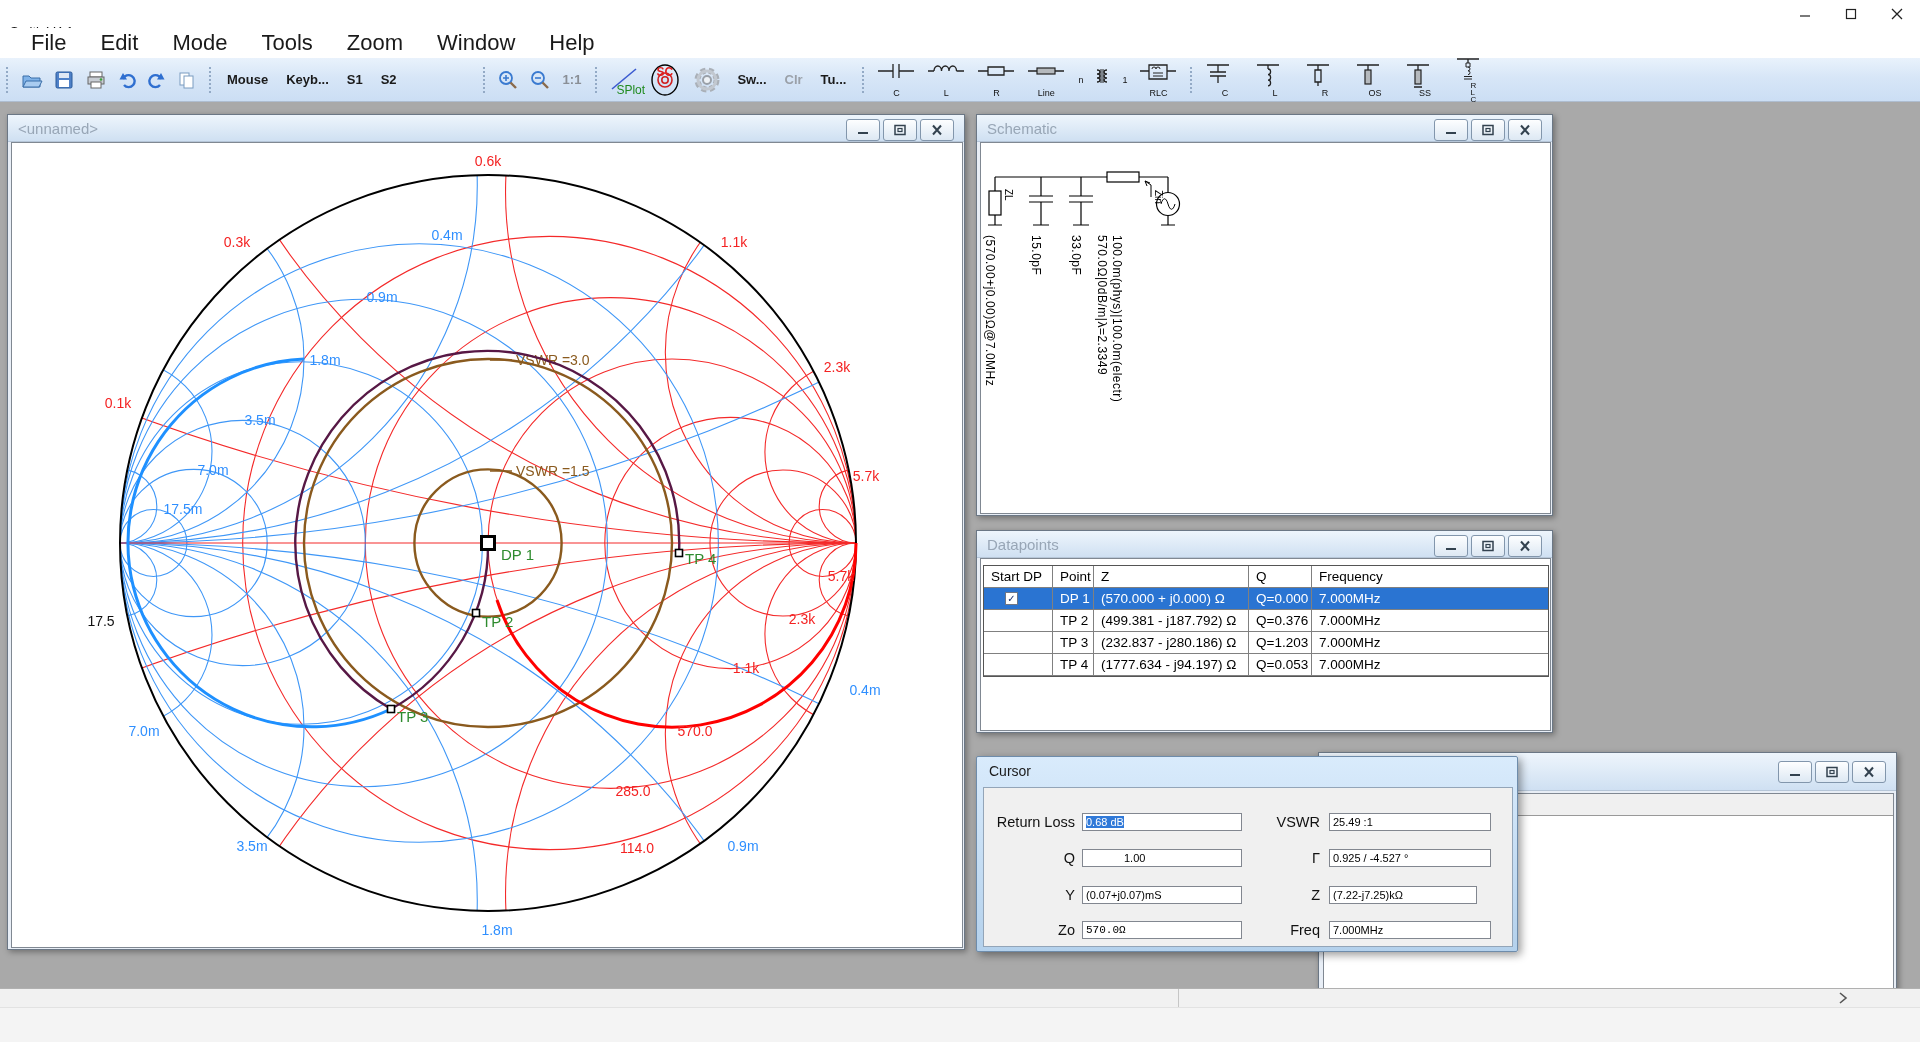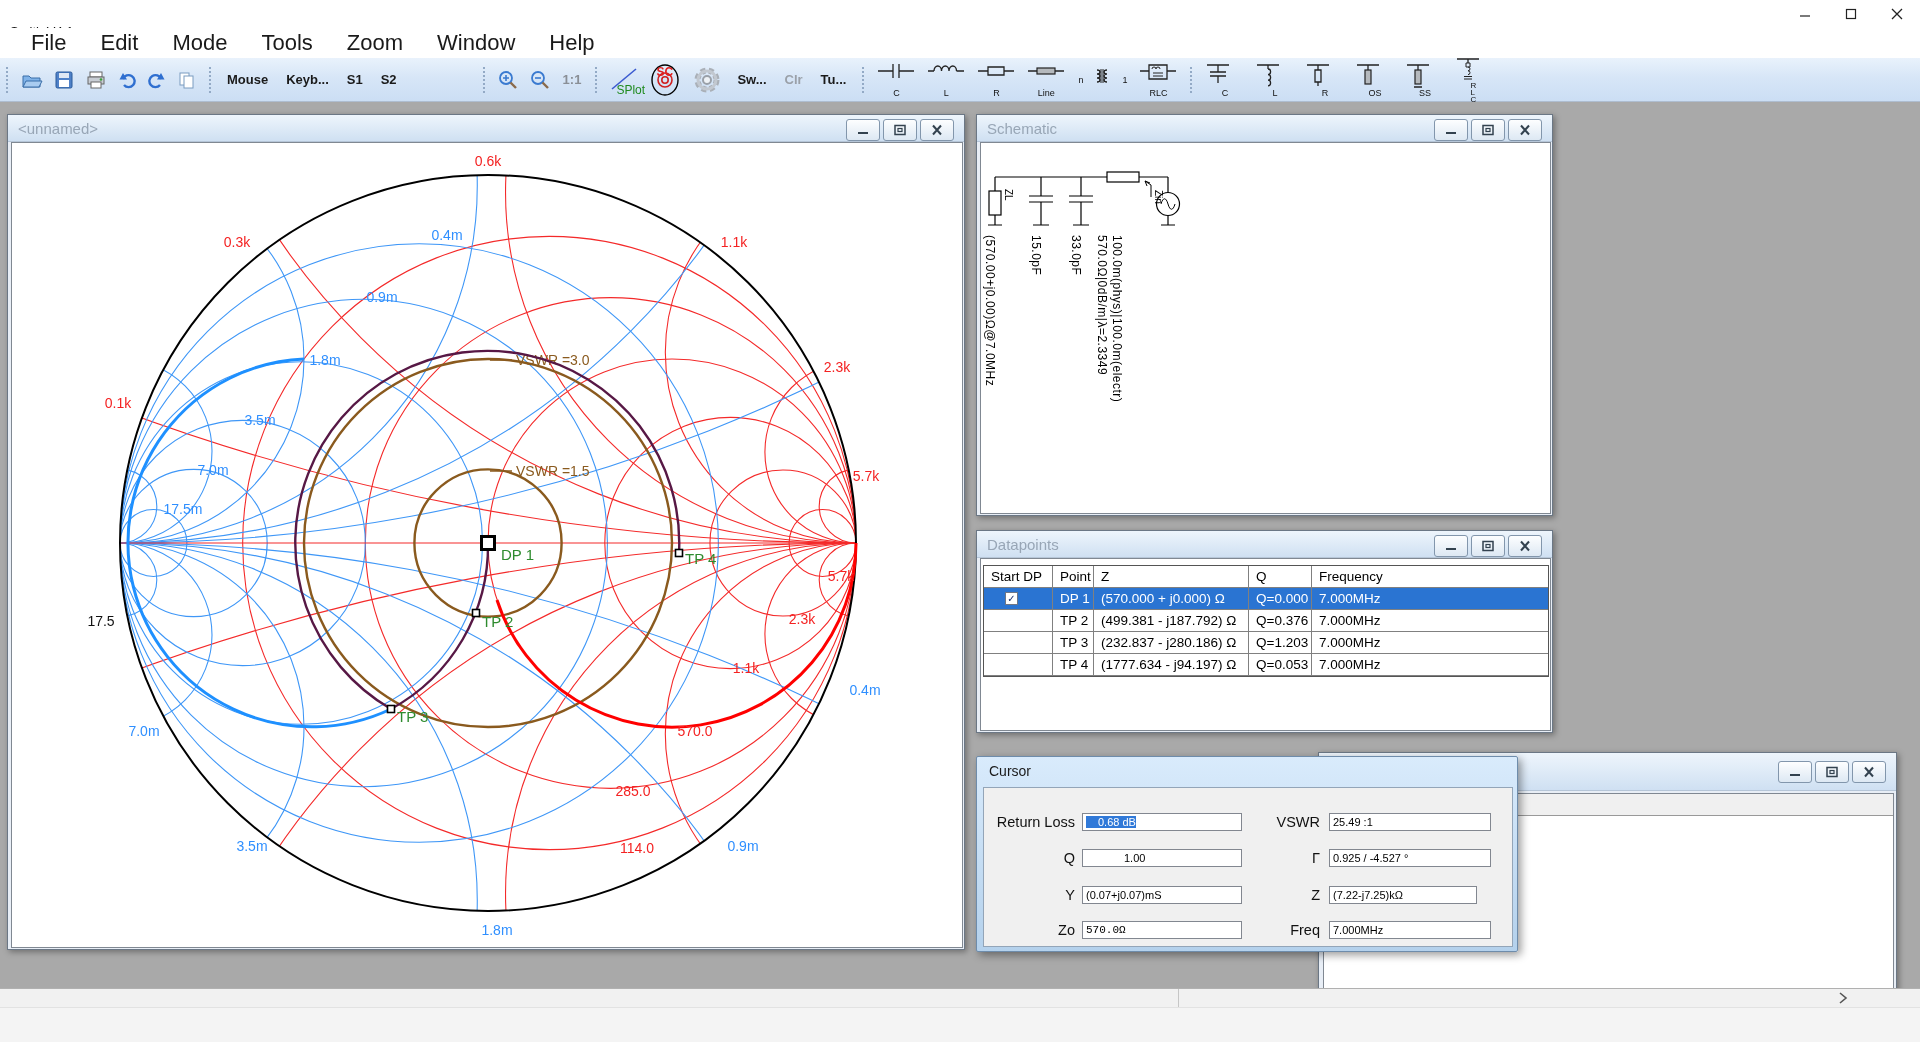--- a/index.html
+++ b/index.html
@@ -75,21 +75,21 @@
 
   
   #cursor-win { position:absolute; left:976px; top:654px; width:542px; height:196px;
     border:1px solid #6e8cab; border-radius:2px;
     background:linear-gradient(180deg,#d9ebfc,#b4d1ec); box-shadow:3px 3px 8px rgba(0,0,0,.4); }
   #cursor-title { position:absolute; left:12px; top:6px; font-size:14px; color:#1a1a1a; }
   #cursor-content { position:absolute; left:6px; top:30px; width:530px; height:160px; background:#f0f0f0; border:1px solid #93a5b8; }
   .cur-label { position:absolute; font-size:14.5px; color:#111; text-align:right; }
   .cur-field { position:absolute; height:18px; background:#fff; border:1px solid #828790; font-size:11px; color:#000;
     padding:2px 0 0 3px; white-space:nowrap; overflow:hidden; }
-  .sel-val { background:#3079d8; color:#fff;padding-left:12px; }
+  .sel-val { background:#3079d8; color:#fff; }
 
   
   .hscroll { position:absolute; left:0; top:988px; width:1920px; height:19px; background:#f1f1f1; border-top:1px solid #b0b0b0; }
   .hscroll .divider { position:absolute; left:1178px; top:0; width:1px; height:100%; background:#c6c6c6; }
   .hscroll .chev { position:absolute; left:1838px; top:3px; }
   .statusbar { position:absolute; left:0; top:1007px; width:1920px; height:35px; background:#f4f4f4; border-top:1px solid #e2e2e2; }
 </style>
 </head>
 <body>
 

